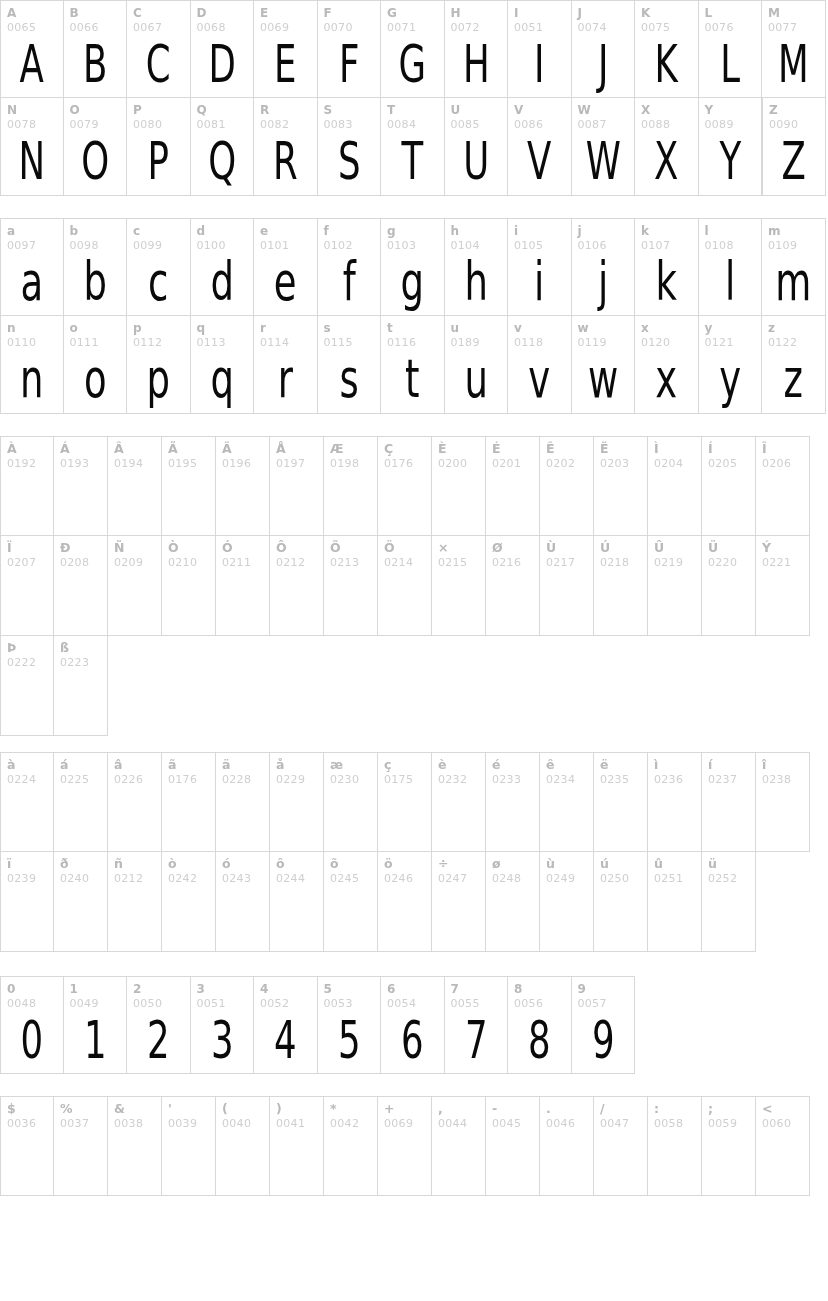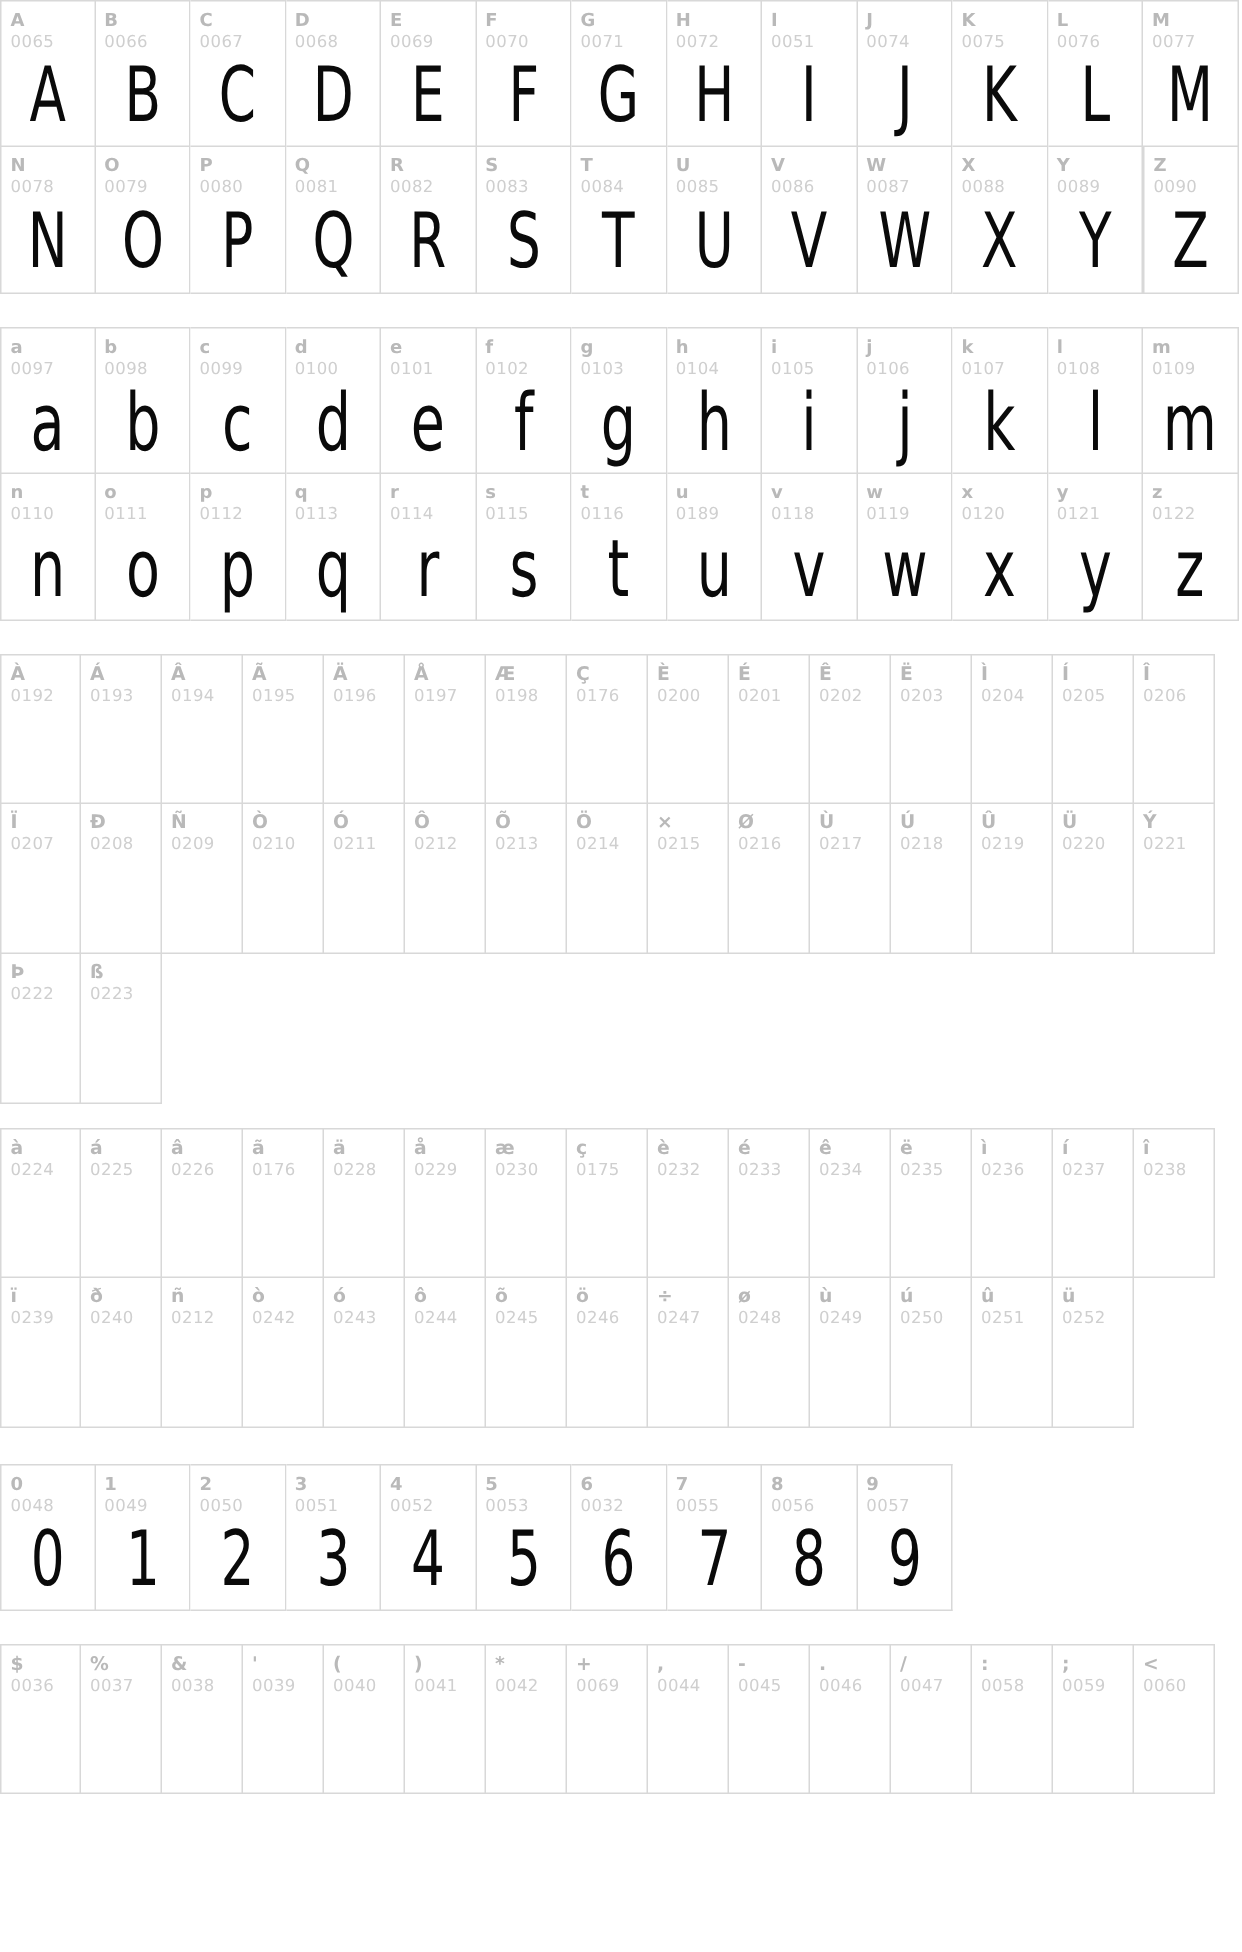--- a/index.html
+++ b/index.html
@@ -949,21 +949,21 @@
         <div class="cell top-row">
           <div class="cell-head">
             <span class="ch-label">5</span>
             <span class="ch-code">0053</span>
           </div>
           <div class="glyph digit">5</div>
         </div>
         <div class="cell top-row">
           <div class="cell-head">
             <span class="ch-label">6</span>
-            <span class="ch-code">0032</span>
+            <span class="ch-code">0054</span>
           </div>
           <div class="glyph digit">6</div>
         </div>
         <div class="cell top-row">
           <div class="cell-head">
             <span class="ch-label">7</span>
             <span class="ch-code">0055</span>
           </div>
           <div class="glyph digit">7</div>
         </div>

